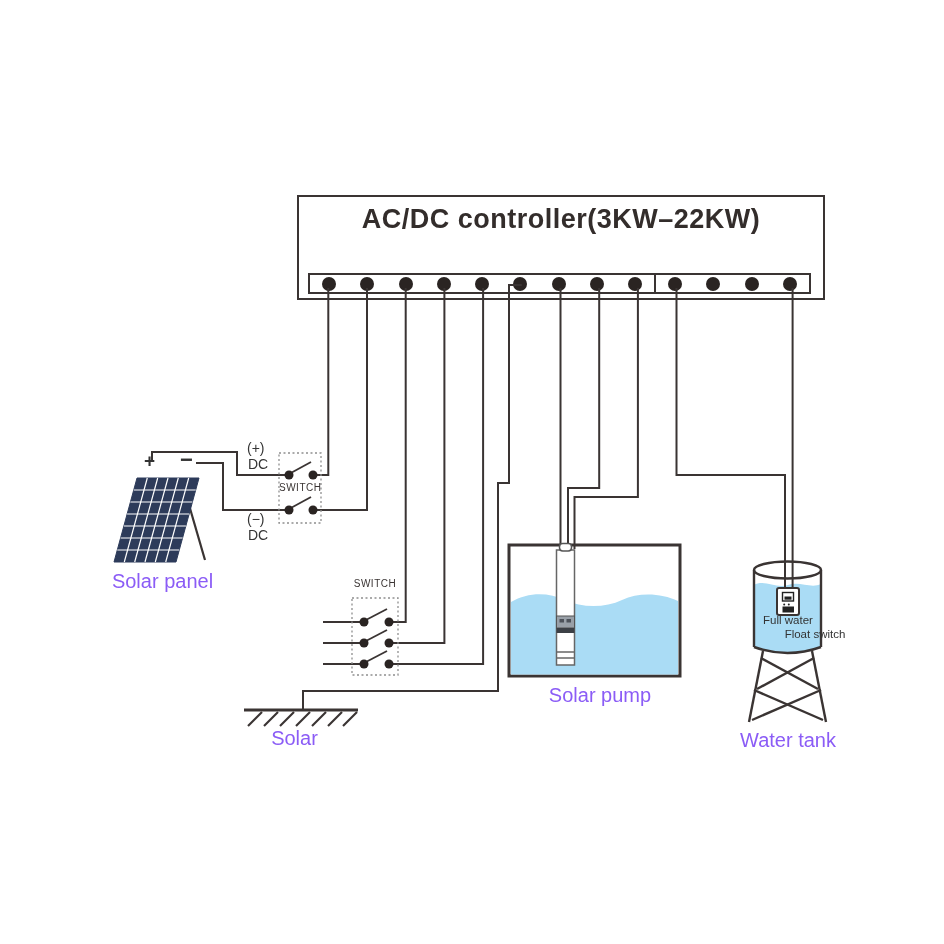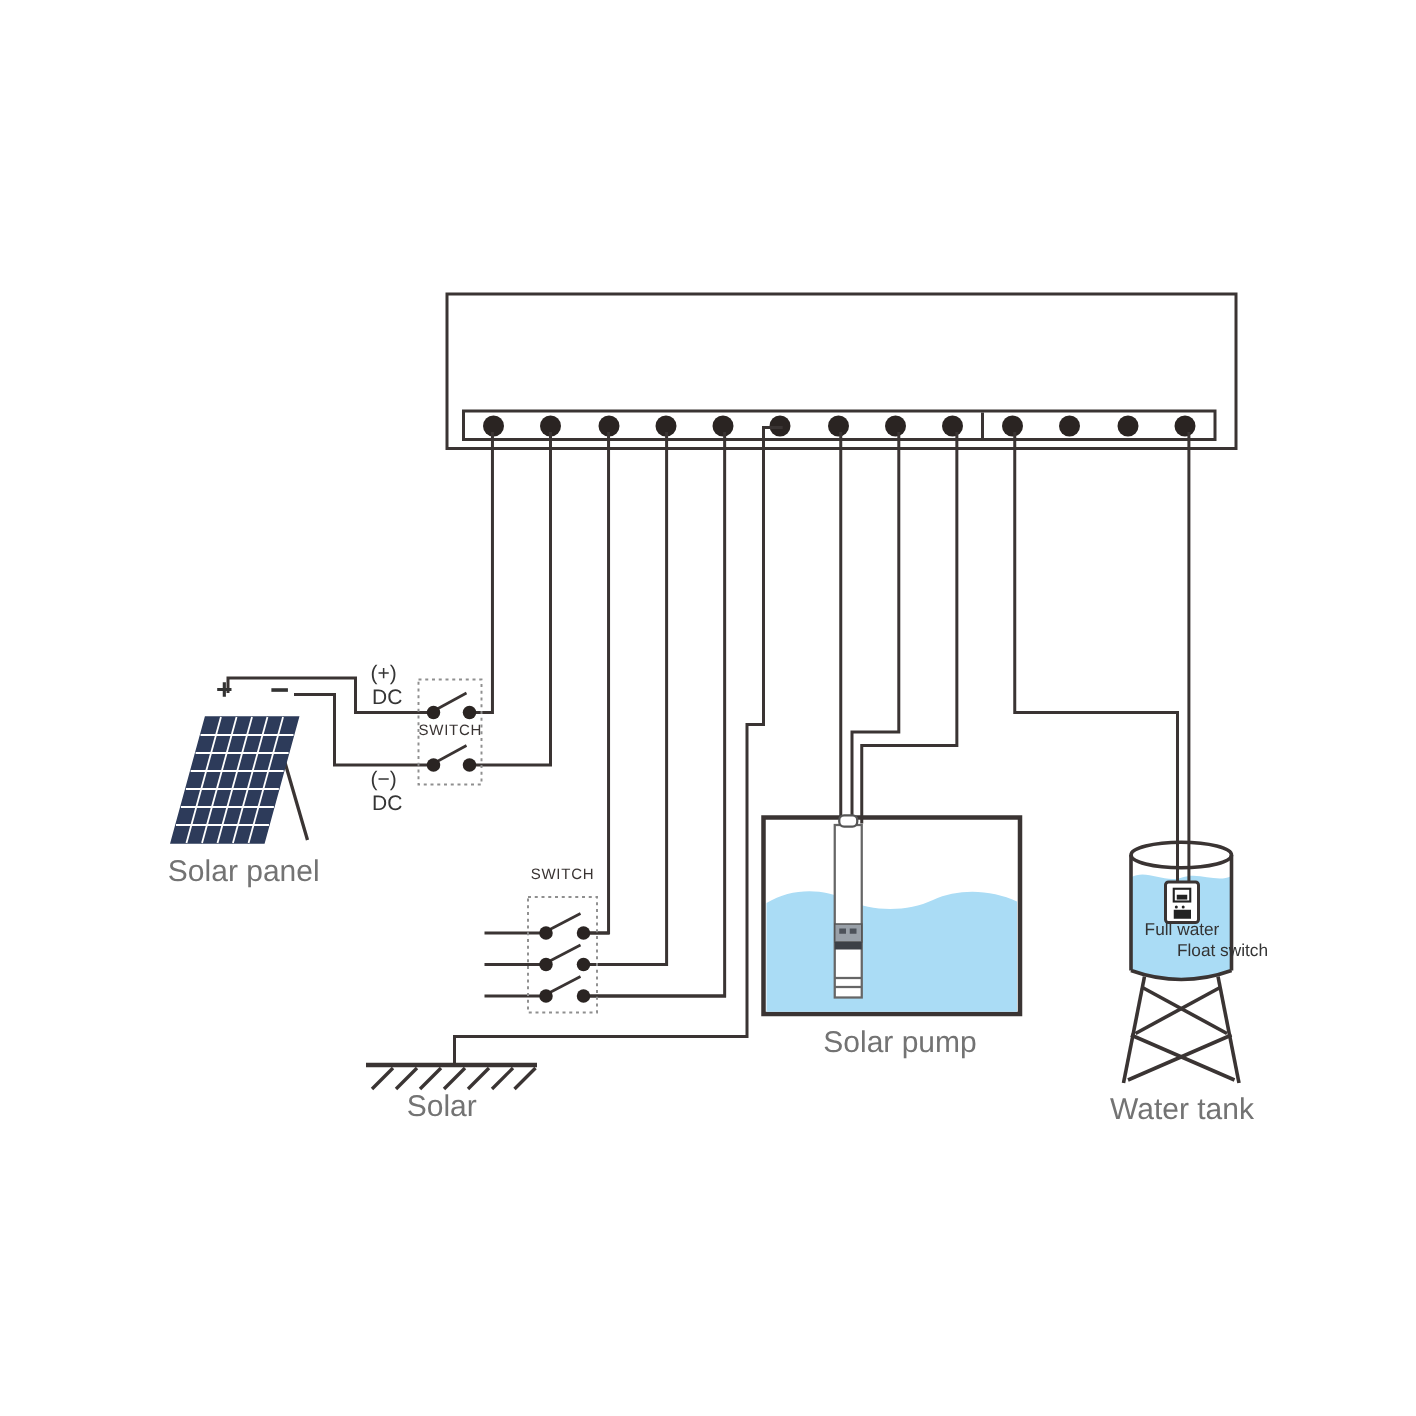--- a/index.html
+++ b/index.html
@@ -26,29 +26,30 @@
 
   
   #ac-box{position:absolute;left:210px;top:608px;width:112px;height:64px;
     border:2px solid #3a3433;box-sizing:border-box;background:#fff;z-index:2;}
   #ac-text{position:absolute;right:3px;top:5px;width:82px;text-align:center;}
   #ac-name{font-size:17px;}
   #ac-voltage{font-size:16.5px;margin-top:2px;letter-spacing:-.3px;}
 
   .small-switch-label{font-size:10px;letter-spacing:.5px;color:#3a3433;}
   .dc-tag{font-size:14px;color:#353535;}
-  .big-label{font-size:20px;color:#737373;}
+  .big-label{font-size:20px;color:#8b5cf6;}
   .float-label{font-size:11.5px;color:#333;line-height:13.5px;}
 </style>
 </head>
 <body>
 
 <div id="canvas">
 
   <div id="controller">
+    <div id="controller-title">AC/DC controller(3KW–22KW)</div>
     <div id="dot-strip">
       <div class="dot-slot">
           <span class="term-dot"></span>
         </div>
       <div class="dot-slot">
           <span class="term-dot"></span>
         </div>
       <div class="dot-slot">
           <span class="term-dot"></span>
         </div>

